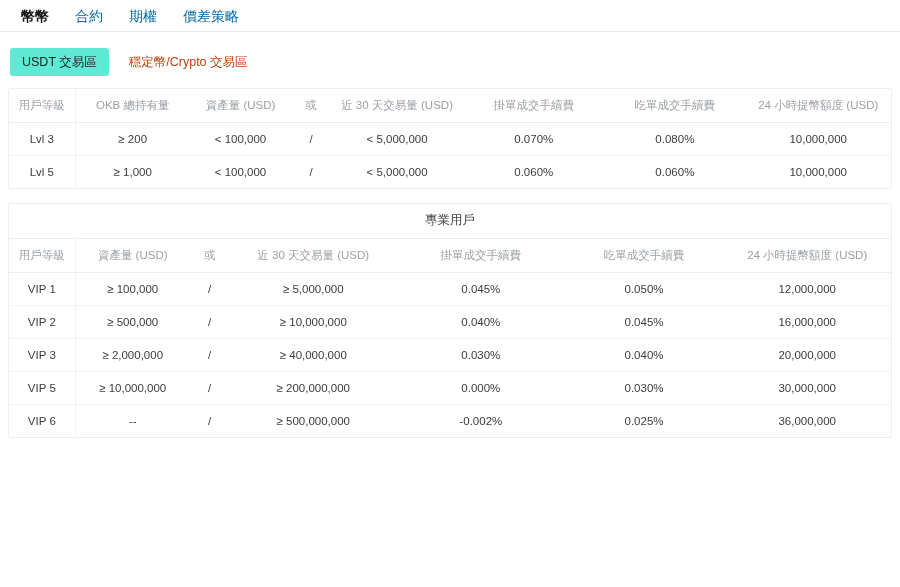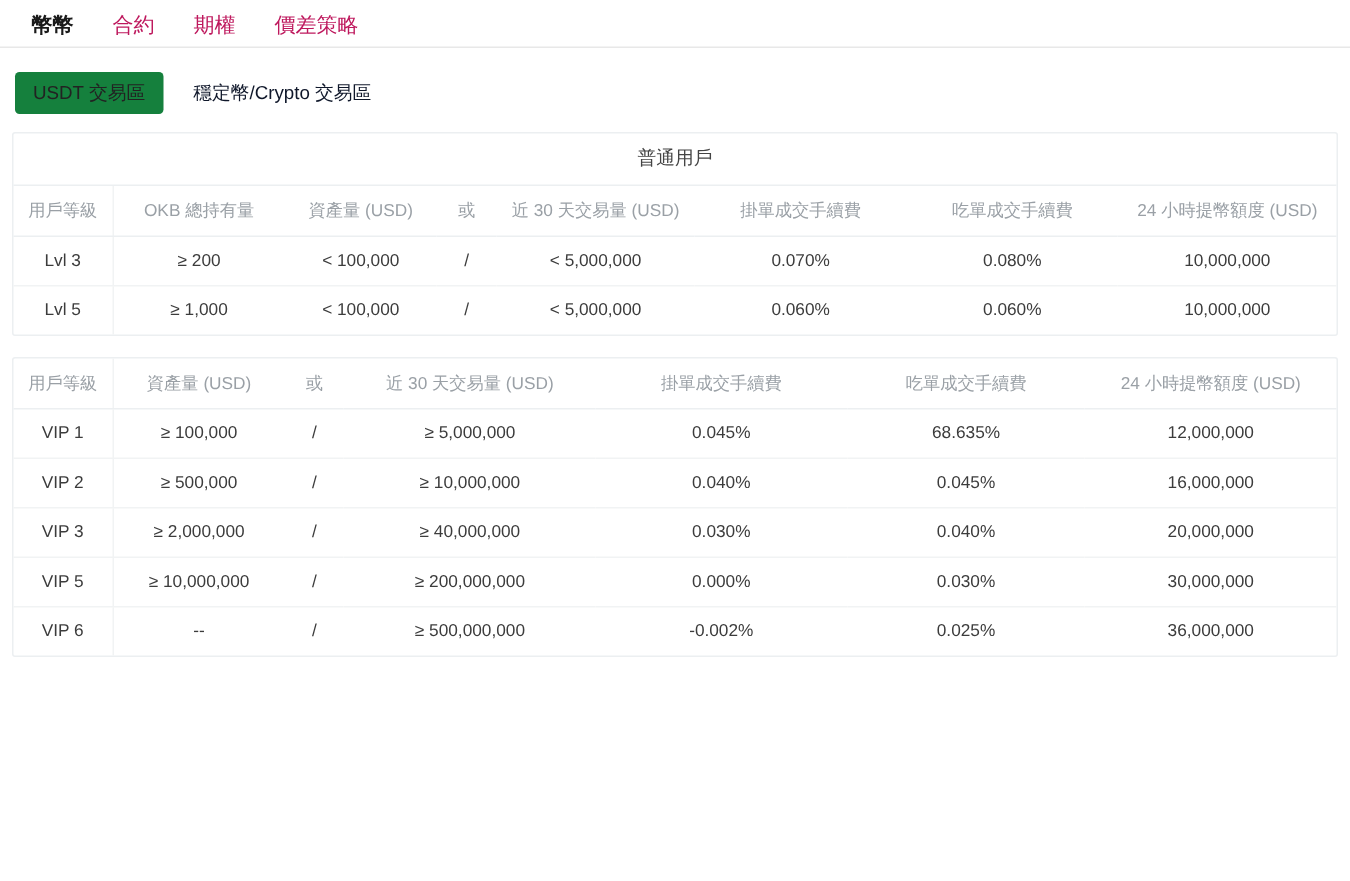--- a/index.html
+++ b/index.html
@@ -25,49 +25,49 @@
   .top-tabs {
     height: 32px;
     display: flex;
     align-items: center;
     padding: 0 0 0 8px;
     border-bottom: 1px solid #e8e8e8;
     gap: 0;
   }
   .top-tab {
     font-size: 14px;
-    color: #be185d;
+    color: #0369a1;
     padding: 4px 13px;
     line-height: 20px;
     cursor: pointer;
     white-space: nowrap;
   }
   .top-tab.active {
     color: #1a1a1a;
     font-weight: bold;
   }
 
   
   .sub-tabs {
     display: flex;
     align-items: center;
     padding: 16px 10px 12px 10px;
     gap: 8px;
   }
   .pill {
     font-size: 12.5px;
-    color: #0f172a;
+    color: #c2410c;
     padding: 6px 12px;
     border-radius: 3px;
     line-height: 16px;
     cursor: pointer;
     white-space: nowrap;
   }
   .pill.active {
-    background: #15803d;
+    background: #5eead4;
     color: #222;
   }
 
   
   .table-wrap {
     margin: 0 8px 14px 8px;
     border: 1px solid #eceff1;
     border-radius: 2px;
     background: #fff;
   }
@@ -137,21 +137,20 @@
     <div class="top-tab"><span>期權</span></div>
     <div class="top-tab"><span>價差策略</span></div>
   </div>
 
   <div class="sub-tabs">
     <div class="pill active"><span>USDT 交易區</span></div>
     <div class="pill"><span>穩定幣/Crypto 交易區</span></div>
   </div>
 
   <div class="table-wrap">
-    <div class="table-title">普通用戶</div>
     <table class="t1">
       <colgroup>
           <col>
           <col>
           <col>
           <col>
           <col>
           <col>
           <col>
           <col>
@@ -187,20 +186,21 @@
           <td>&lt; 5,000,000</td>
           <td>0.060%</td>
           <td>0.060%</td>
           <td>10,000,000</td>
         </tr>
       </tbody>
     </table>
   </div>
 
   <div class="table-wrap">
+    <div class="table-title">專業用戶</div>
     <table class="t2">
       <colgroup>
           <col>
           <col>
           <col>
           <col>
           <col>
           <col>
           <col>
         </colgroup>
@@ -215,21 +215,21 @@
           <th>24 小時提幣額度 (USD)</th>
         </tr>
       </thead>
       <tbody>
         <tr>
           <td>VIP 1</td>
           <td>≥ 100,000</td>
           <td>/</td>
           <td>≥ 5,000,000</td>
           <td>0.045%</td>
-          <td>68.635%</td>
+          <td>0.050%</td>
           <td>12,000,000</td>
         </tr>
         <tr>
           <td>VIP 2</td>
           <td>≥ 500,000</td>
           <td>/</td>
           <td>≥ 10,000,000</td>
           <td>0.040%</td>
           <td>0.045%</td>
           <td>16,000,000</td>

